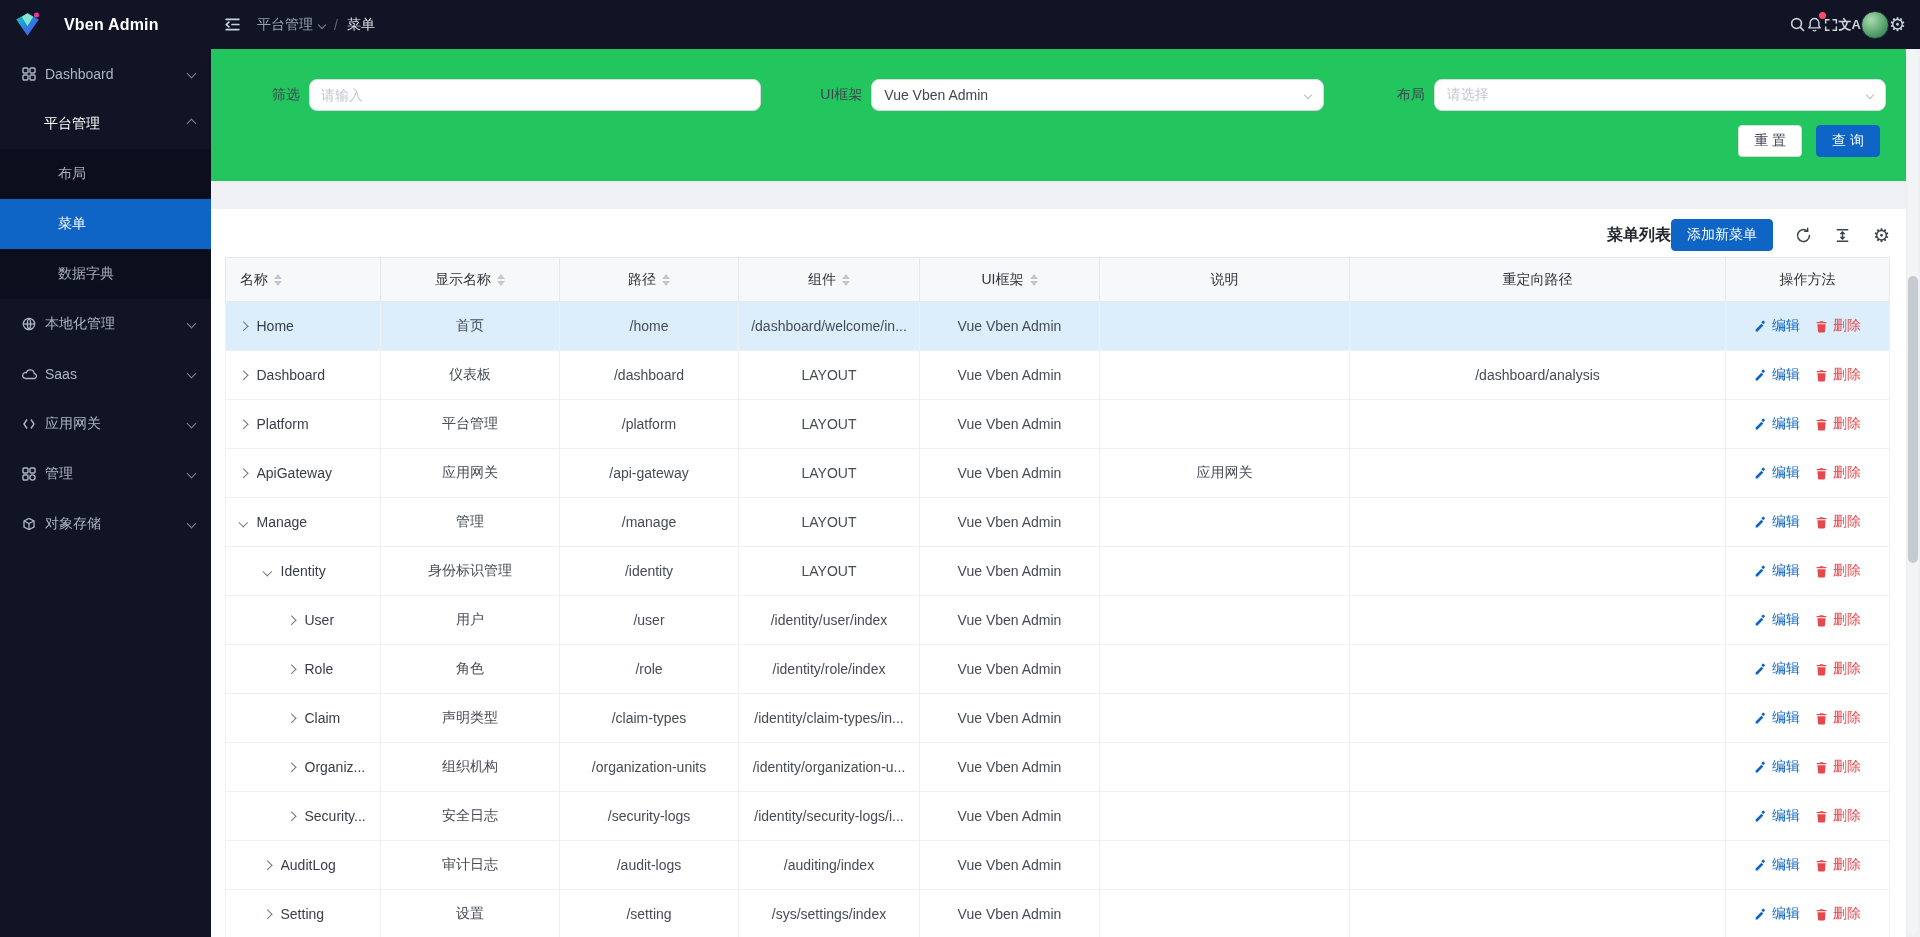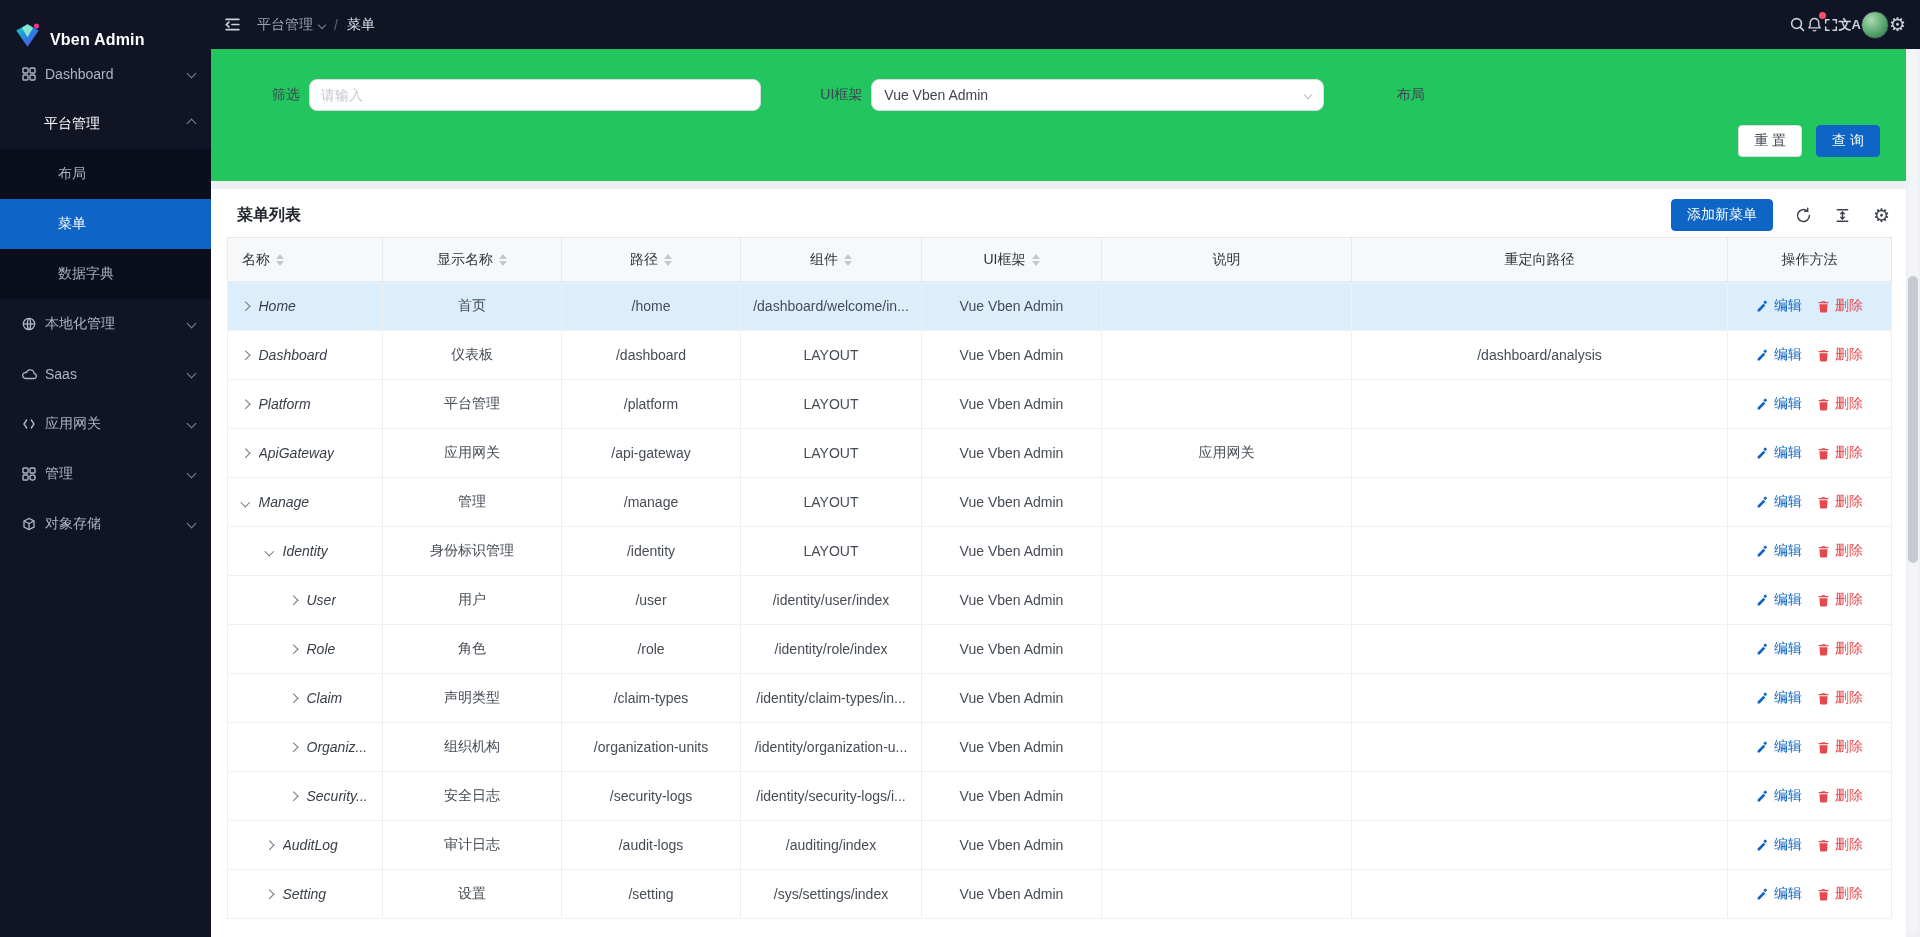--- a/index.html
+++ b/index.html
@@ -3,21 +3,21 @@
 <meta charset="utf-8">
 <style>
   * { box-sizing: border-box; margin: 0; padding: 0; }
   html,body { width:1920px; height:937px; }
   body { font-family: "Liberation Sans", "DejaVu Sans", sans-serif; }
 
   .app { position:relative; width:1920px; height:937px; background:#eef0f4; overflow:hidden; }
 
   
   .sidebar { position:absolute; left:0; top:0; width:211px; height:100%; background:#101425; z-index:3; }
-  .logo { height:49px; display:flex; align-items:flex-end; gap:9px; padding:0 14px; cursor:pointer; }
+  .logo { height:49px; display:flex; align-items:center; gap:23px; padding:0 14px; cursor:pointer; }
   .logo-text { color:#ffffff; font-size:16px; font-weight:700; letter-spacing:.2px; white-space:nowrap; }
   .menu { }
   .side-item { height:50px; display:flex; align-items:center; padding:0 16px 0 20px; color:#aeb5c2; font-size:14px; cursor:pointer; }
   .side-item .s-icon { width:17px; height:17px; margin-right:8px; display:flex; align-items:center; justify-content:center; color:#aeb5c2; flex:none; }
   .side-item .s-label { flex:1; white-space:nowrap; overflow:hidden; }
   .side-item.noicon { padding-left:44px; }
   .side-item.active-group { color:#ffffff; }
   .side-sub { height:50px; display:flex; align-items:center; padding-left:58px; color:#a8aebb; font-size:14px; background:#0b0f1d; cursor:pointer; }
   .side-sub.active { background:#0e65c5; color:#ffffff; }
 
@@ -53,41 +53,41 @@
   .f-input, .f-select { flex:1; height:32px; border:1px solid #d7dae0; border-radius:8px; background:#fff; font-size:14px; min-width:0; }
   .f-input { padding:0 11px; color:#3f4552; outline:none; font-family:inherit; }
   .f-input::placeholder { color:#c2c7d0; }
   .f-select { display:flex; align-items:center; justify-content:space-between; padding:0 12px; cursor:pointer; color:#8a9099; }
   .sel-val { color:#3f4552; white-space:nowrap; overflow:hidden; }
   .sel-ph { color:#c2c7d0; white-space:nowrap; overflow:hidden; }
   .form-actions { display:flex; justify-content:flex-end; gap:14px; margin-top:14px; padding-right:6px; }
   .btn { height:32px; padding:0 15px; border-radius:4px; border:1px solid #d7dae0; background:#fff; color:#3f4552; font-size:14px; cursor:pointer; font-family:inherit; white-space:nowrap; }
   .btn.primary { background:#0e65c5; border-color:#0e65c5; color:#ffffff; }
 
-  .table-card { background:#ffffff; flex:1; margin-top:8px; overflow:hidden; display:flex; flex-direction:column; }
+  .table-card { background:#ffffff; flex:1; margin-top:28px; overflow:hidden; display:flex; flex-direction:column;align-items:flex-end; }
   .card-header { height:48px; flex:none; display:flex; align-items:center; justify-content:space-between; padding:4px 16px 0 26px; }
   .card-title { font-size:16px; color:#23272f; font-weight:700; }
   .toolbar { display:flex; align-items:center; gap:22px; }
   .t-icon { color:#3c424c; display:flex; align-items:center; cursor:pointer; }
 
   .table-wrap { padding:0 16px; flex:1; overflow:hidden; }
   table { border-collapse:collapse; table-layout:fixed; width:1664px; font-size:14px; }
   th { height:44px; background:#f7f8fa; border:1px solid #e6e8ec; color:#2f333b; font-weight:500; padding:0 8px; }
   td { height:49px; border:1px solid #eef0f3; color:#464c56; padding:0 10px; overflow:hidden; white-space:nowrap; text-overflow:ellipsis; background:#fff; }
   tr.hl td { background:#dceefb; }
   .ctr { text-align:center; }
   .th-in { display:flex; align-items:center; justify-content:center; gap:6px; }
   .th-in.left { justify-content:flex-start; padding-left:6px; }
   .sorter { display:inline-flex; flex-direction:column; gap:2px; }
   .caret { width:0; height:0; border-left:4px solid transparent; border-right:4px solid transparent; }
   .caret.asc { border-bottom:5px solid #c3c7ce; }
   .caret.desc { border-top:5px solid #c3c7ce; }
 
   .c-nametd { padding-left:14px; padding-right:6px; }
-  .c-name { display:flex; align-items:center;font-style:italic; }
+  .c-name { display:flex; align-items:center; }
   .tree-pad { flex:none; display:inline-block; height:1px; }
   .chev.tree { flex:none; width:6.5px; height:6.5px; border-width:1.5px; color:#6d7480; margin-right:10px; cursor:pointer; }
   .nm { color:#383e48; overflow:hidden; text-overflow:ellipsis; }
   .c-act { display:flex; align-items:center; justify-content:center; gap:15px; }
   .act { display:inline-flex; align-items:center; gap:5px; font-size:14px; cursor:pointer; text-decoration:none; }
   .act.edit { color:#0e65c5; }
   .act.del { color:#e5484d; }
 
   .vscroll { position:absolute; right:2px; top:49px; bottom:2px; width:10px; background:#f3f4f6; border-radius:5px; }
   .vthumb { position:absolute; left:0; right:0; top:227px; height:287px; background:#c6cad1; border-radius:5px; }
@@ -260,20 +260,24 @@
         </div>
         <div class="field">
           <label class="f-label">UI框架</label>
           <div class="f-select">
             <span class="sel-val">Vue Vben Admin</span>
             <span class="chev down xs" style="color:#b8bdc6"></span>
           </div>
         </div>
         <div class="field">
           <label class="f-label">布局</label>
+          <div class="f-select">
+            <span class="sel-ph">请选择</span>
+            <span class="chev down xs" style="color:#b8bdc6"></span>
+          </div>
         </div>
       </div>
       <div class="form-actions">
         <button class="btn">重 置</button>
         <button class="btn primary">查 询</button>
       </div>
     </section>
 
     <section class="table-card">
       <div class="card-header">

